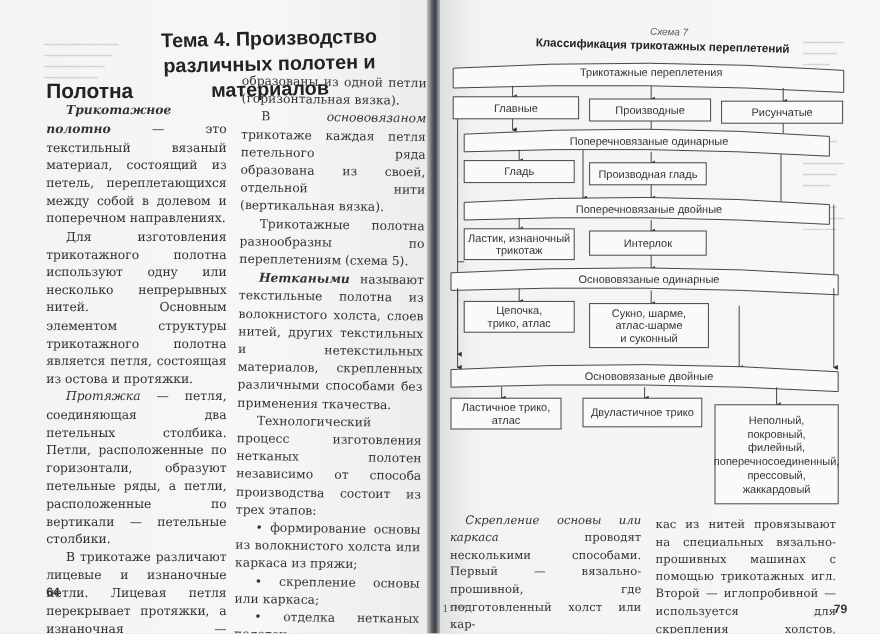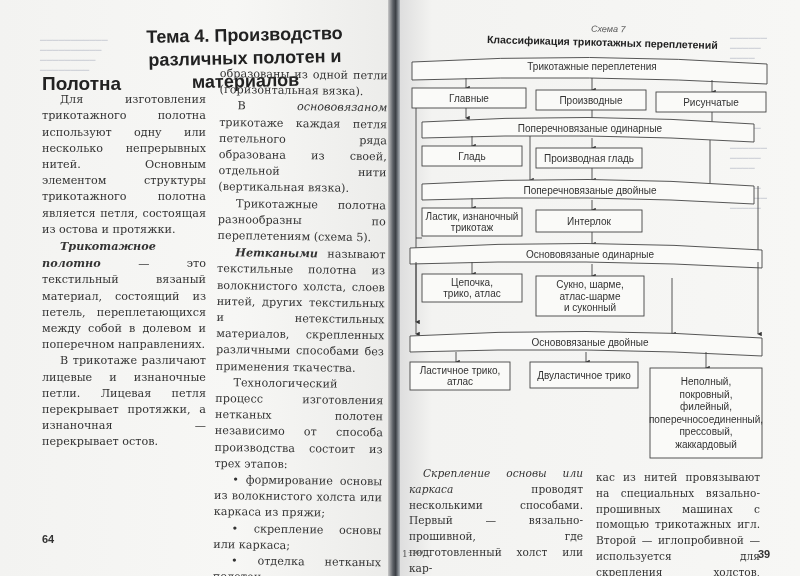--- a/index.html
+++ b/index.html
@@ -64,22 +64,23 @@
 <div class="page page-left">
   <div class="ghost" style="left:40px;top:32px;">▁▁▁▁▁▁▁▁▁▁▁<br>▁▁▁▁▁▁▁▁▁▁<br>▁▁▁▁▁▁▁▁▁<br>▁▁▁▁▁▁▁▁</div>
 
   <div class="chapter-title">
     <div>Тема 4. Производство</div>
     <div>различных полотен и материалов</div>
   </div>
 
   <div class="col col1">
     <p class="section-head">Полотна</p>
+    <p><span class="bi">Трикотажное полотно</span><span> — это текстильный вязаный материал, состоящий из петель, переплетающихся между собой в долевом и поперечном направлениях.</span></p>
     <p>Для изготовления трикотажного полотна используют одну или несколько непрерывных нитей. Основным элементом структуры трикотажного полотна является петля, состоящая из остова и протяжки.</p>
-    <p><span class="bi">Трикотажное полотно</span><span> — это текстильный вязаный материал, состоящий из петель, переплетающихся между собой в долевом и поперечном направлениях.</span></p>
+    <p><span class="i">Протяжка</span><span> — петля, соединяющая два петельных столбика. Петли, расположенные по горизонтали, образуют петельные ряды, а петли, расположенные по вертикали — петельные столбики.</span></p>
     <p>В трикотаже различают лицевые и изнаночные петли. Лицевая петля перекрывает протяжки, а изнаночная — перекрывает остов.</p>
 
   </div>
 
   <div class="col col2">
     <p class="noind">образованы из одной петли (горизонтальная вязка).</p>
     <p><span>В </span><span class="i">основовязаном</span><span> трикотаже каждая петля петельного ряда образована из своей, отдельной нити (вертикальная вязка).</span></p>
     <p>Трикотажные полотна разнообразны по переплетениям (схема 5).</p>
     <p><span class="bi">Неткаными</span><span> называют текстильные полотна из волокнистого холста, слоев нитей, других текстильных и нетекстильных материалов, скрепленных различными способами без применения ткачества.</span></p>
     <p>Технологический процесс изготовления нетканых полотен независимо от способа производства состоит из трех этапов:</p>
@@ -173,13 +174,13 @@
 </svg>
 
 <div class="rcol rcol1">
   <p style="text-indent:14px"><span class="i">Скрепление основы или каркаса</span><span> проводят несколькими способами. Первый — вязально-прошивной, где подготовленный холст или кар-</span></p>
 </div>
 <div class="rcol rcol2">
   <p>кас из нитей провязывают на специальных вязально-прошивных машинах с помощью трикотажных игл. Второй — иглопробивной — используется для скрепления холстов, дублированных редкой тка-</p>
 </div>
 
 <div class="sig">1⁻³⁶⁹</div>
-<div class="page-num pn-right">39</div>
+<div class="page-num pn-right">79</div>
 
 </body></html>

